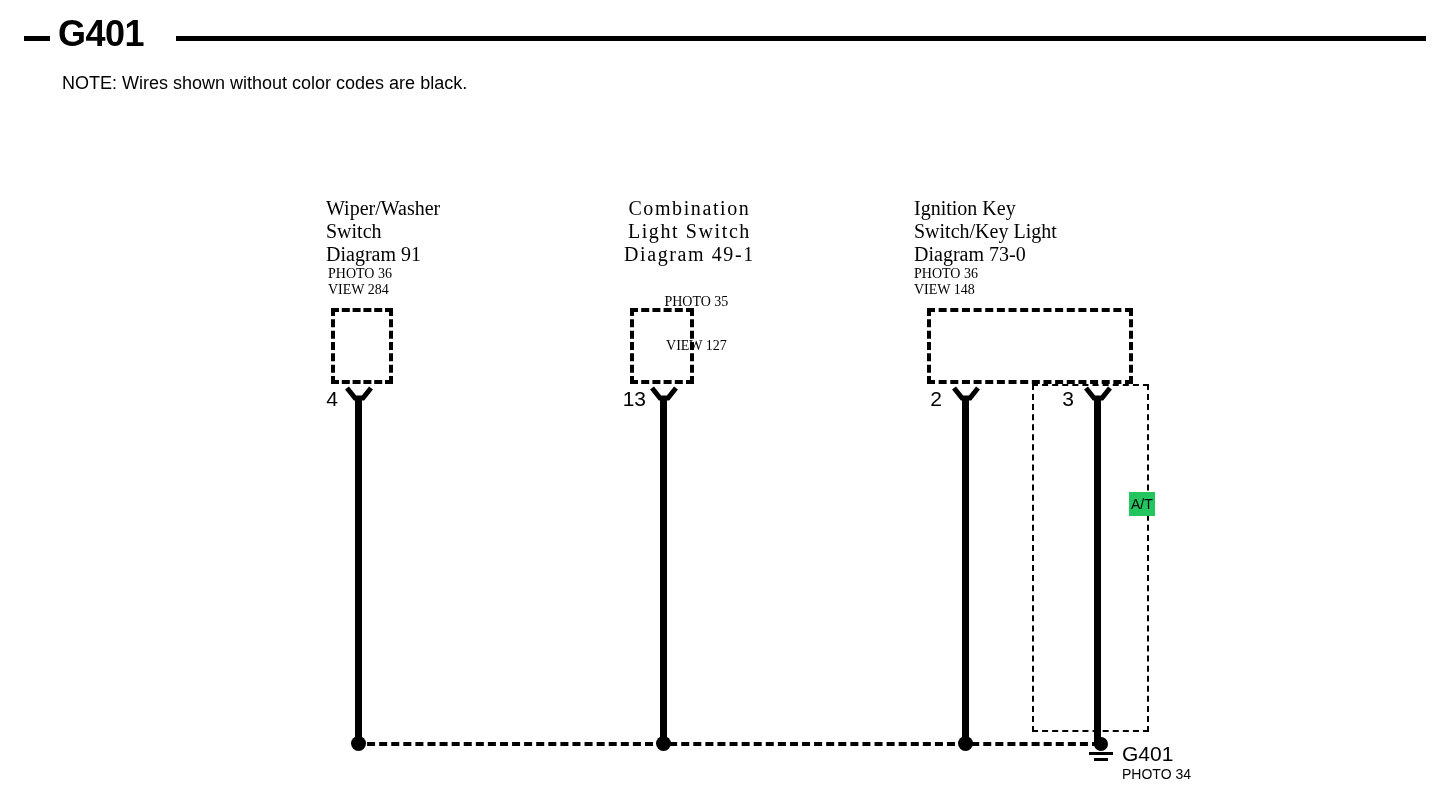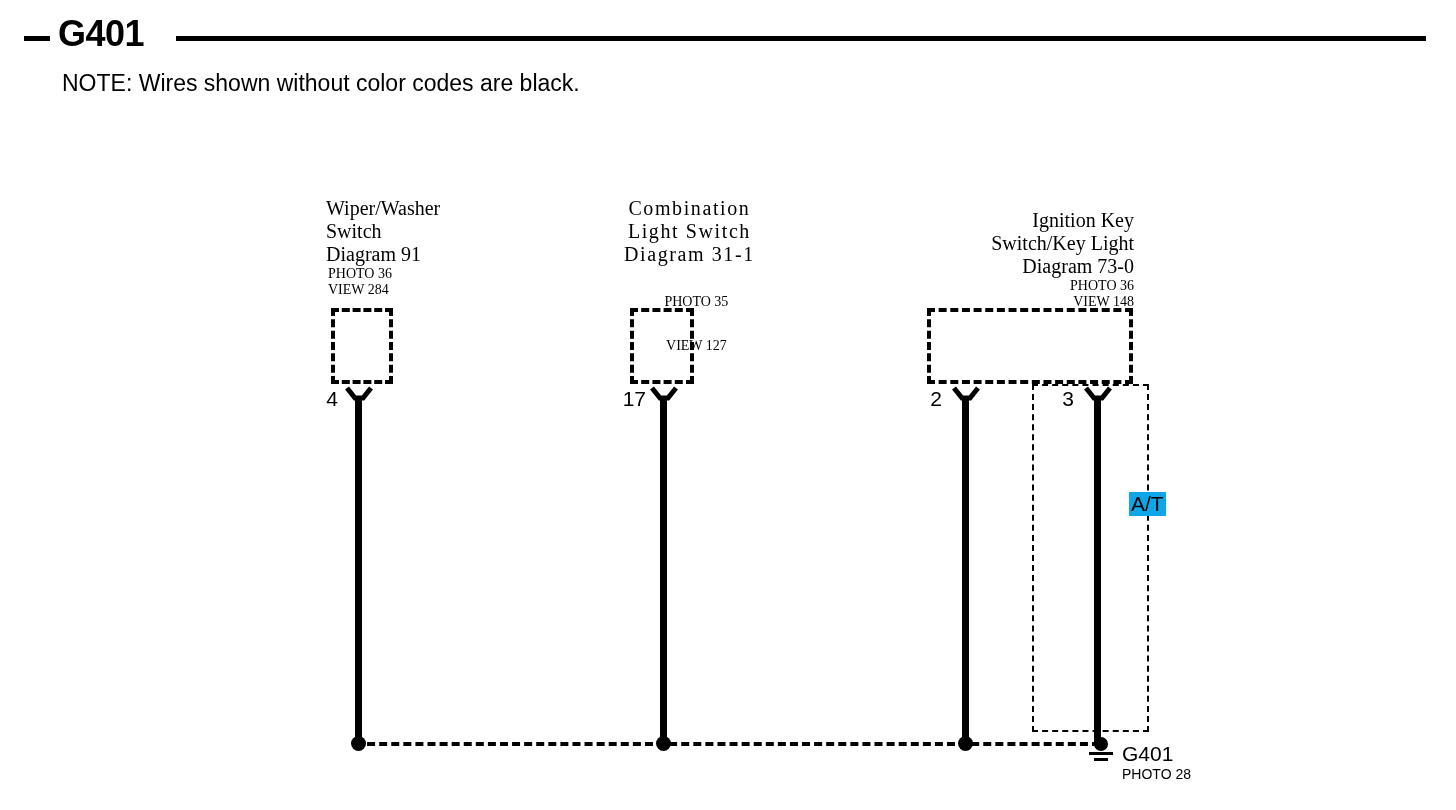--- a/index.html
+++ b/index.html
@@ -40,21 +40,21 @@
     left: 176px;
     top: 36px;
     width: 1250px;
     height: 5px;
     background: #000;
   }
   #note-text {
     position: absolute;
     left: 62px;
     top: 69px;
-    font-size: 23px;
+    font-size: 18px;
     line-height: 28px;
     white-space: nowrap;
   }
 
   
   .comp-label {
     position: absolute;
     white-space: nowrap;
     font-family: Liberation Serif, serif;
   }
@@ -70,21 +70,21 @@
     font-size: 14px;
     line-height: 16px;
   }
   .wide-track .comp-name,
   .wide-track .comp-diagram {
     letter-spacing: 1.6px;
   }
 
   #label-wiper   { left: 326px; top: 197px; text-align: left; }
   #label-combo   { left: 624px; top: 197px; text-align: center; }
-  #label-ignition{ left: 914px; top: 197px; width: 220px; text-align: right; margin-top: 12px; }
+  #label-ignition{ left: 914px; top: 197px; width: 220px; text-align: left; }
 
   #label-wiper .comp-photo,
   #label-wiper .comp-view { padding-left: 2px; }
   #label-combo .comp-photo,
   #label-combo .comp-view { padding-left: 14px; margin-top: 28px; }
 
   
   .connector-box {
     position: absolute;
     border: 4px dashed #000;
@@ -103,24 +103,24 @@
     width: 117px;
     height: 348px;
     border: 2px dashed #000;
     box-sizing: border-box;
     background: transparent;
   }
   #at-label {
     position: absolute;
     left: 1129px;
     top: 492px;
-    font-size: 21px;
+    font-size: 14px;
     line-height: 24px;
     white-space: nowrap;
-    background: #0ea5e9;
+    background: #22c55e;
     padding: 0 2px;
   }
   .pin-number {
     position: absolute;
     font-size: 21px;
     line-height: 22px;
     white-space: nowrap;
     text-align: right;
   }
   .terminal-fork {
@@ -187,21 +187,21 @@
   <div class="comp-name">Wiper/Washer</div>
   <div class="comp-name">Switch</div>
   <div class="comp-diagram">Diagram 91</div>
   <div class="comp-photo">PHOTO 36</div>
   <div class="comp-view">VIEW 284</div>
 </div>
 
 <div class="comp-label wide-track" id="label-combo">
   <div class="comp-name">Combination</div>
   <div class="comp-name">Light    Switch</div>
-  <div class="comp-diagram">Diagram  31-1</div>
+  <div class="comp-diagram">Diagram  49-1</div>
   <div class="comp-photo">PHOTO 35</div>
   <div class="comp-view">VIEW 127</div>
 </div>
 
 <div class="comp-label" id="label-ignition">
   <div class="comp-name">Ignition Key</div>
   <div class="comp-name">Switch/Key Light</div>
   <div class="comp-diagram">Diagram  73-0</div>
   <div class="comp-photo">PHOTO 36</div>
   <div class="comp-view">VIEW 148</div>
@@ -213,21 +213,21 @@
 
 <div id="at-region"></div>
 <div id="at-label">A/T</div>
 
 <div class="pin-number" style="left:316px; top:388px; width:22px;">4</div>
 <svg class="terminal-fork" style="left:345px; top:386px;" width="28" height="22" viewBox="0 0 28 22">
   <path d="M2 2 L10 12 L18 12 L26 2" stroke="#000" stroke-width="5" fill="none" stroke-linecap="butt"></path>
 </svg>
 <div class="wire" style="left:355px; top:396px; height:348px;"></div>
 
-<div class="pin-number" style="left:612px; top:388px; width:34px;">17</div>
+<div class="pin-number" style="left:612px; top:388px; width:34px;">13</div>
 <svg class="terminal-fork" style="left:650px; top:386px;" width="28" height="22" viewBox="0 0 28 22">
   <path d="M2 2 L10 12 L18 12 L26 2" stroke="#000" stroke-width="5" fill="none" stroke-linecap="butt"></path>
 </svg>
 <div class="wire" style="left:660px; top:396px; height:348px;"></div>
 
 <div class="pin-number" style="left:920px; top:388px; width:22px;">2</div>
 <svg class="terminal-fork" style="left:952px; top:386px;" width="28" height="22" viewBox="0 0 28 22">
   <path d="M2 2 L10 12 L18 12 L26 2" stroke="#000" stroke-width="5" fill="none" stroke-linecap="butt"></path>
 </svg>
 <div class="wire" style="left:962px; top:396px; height:348px;"></div>
@@ -242,13 +242,13 @@
 <div class="junction-dot" style="left:351px; top:736px;"></div>
 <div class="junction-dot" style="left:656px; top:736px;"></div>
 <div class="junction-dot" style="left:958px; top:736px;"></div>
 
 <svg id="ground-symbol" viewBox="0 0 30 28">
   <circle cx="15" cy="8" r="7" fill="#000"></circle>
   <rect x="3" y="16" width="24" height="3" fill="#000"></rect>
   <rect x="8" y="22" width="14" height="3" fill="#000"></rect>
 </svg>
 <div id="ground-label">G401</div>
-<div id="ground-photo">PHOTO 28</div>
+<div id="ground-photo">PHOTO 34</div>
 
 </body></html>

